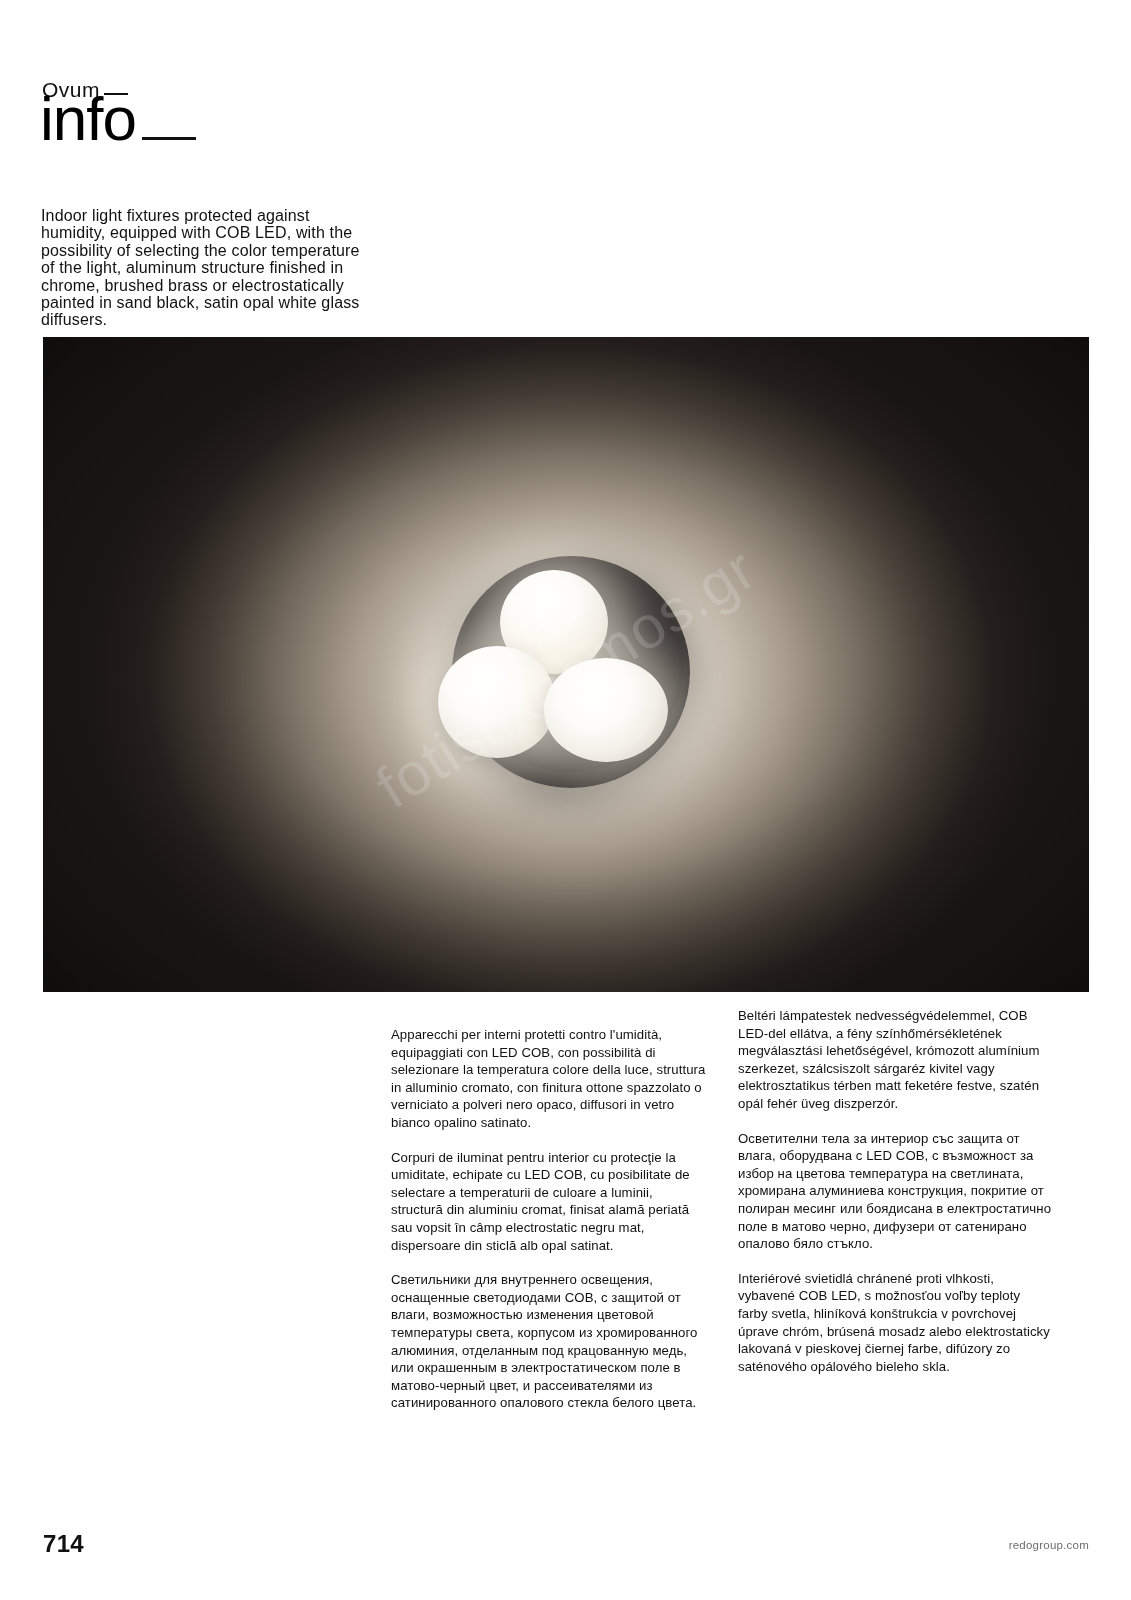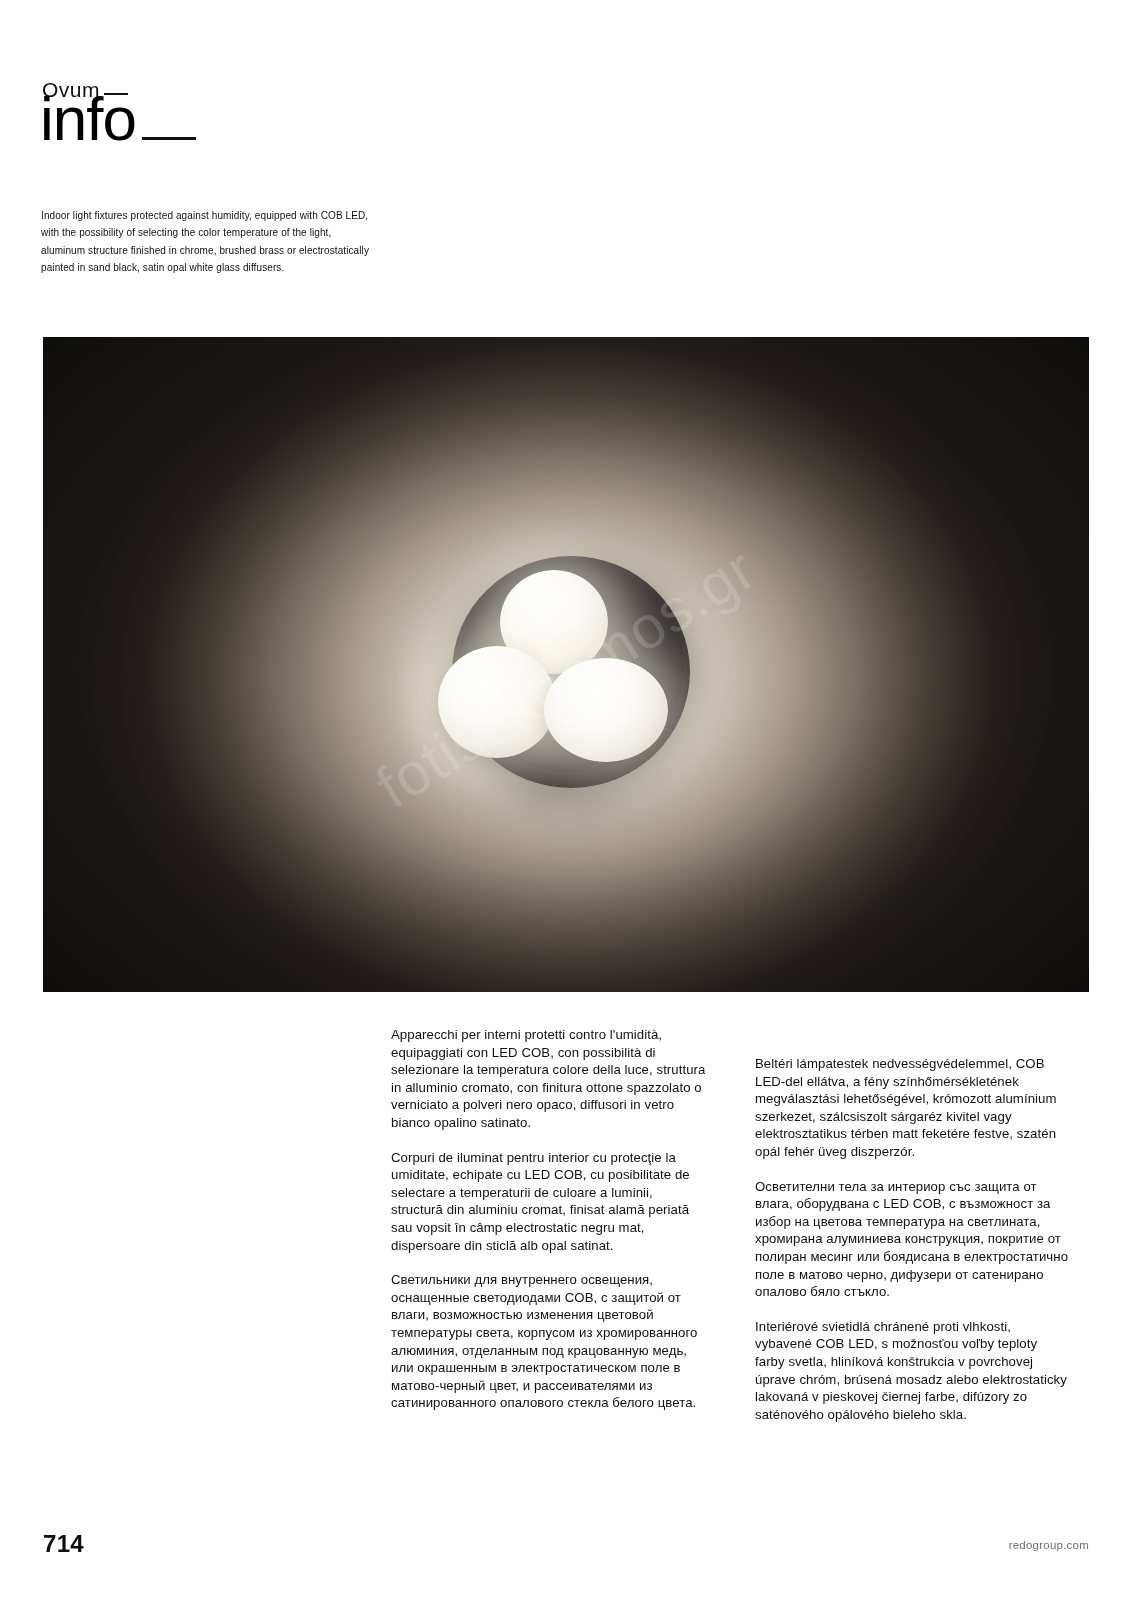--- a/index.html
+++ b/index.html
@@ -64,21 +64,21 @@
     background: #111;
     margin-bottom: 10px;
   }
 
   
   .intro {
     position: absolute;
     left: 41px;
     top: 207px;
     width: 330px;
-    font-size: 10px;
+    font-size: 16px;
     line-height: 17.4px;
     color: #111;
     letter-spacing: 0.01em;
   }
 
   
   .hero {
     position: absolute;
     left: 43px;
     top: 337px;
@@ -151,21 +151,21 @@
     position: absolute;
     font-size: 13.2px;
     line-height: 17.6px;
     color: #111;
     width: 315px;
     letter-spacing: 0.005em;
   }
   .col p { margin: 0 0 17px 0; }
   .col p:last-child { margin-bottom: 0; }
   .col-left  { left: 391px; top: 1026px; }
-  .col-right { left: 755px; top: 1007px; margin-top: 48px; }
+  .col-right { left: 738px; top: 1007px; }
 
   
   .page-number {
     position: absolute;
     left: 43px;
     top: 1530px;
     font-size: 24px;
     font-weight: 700;
     color: #111;
     letter-spacing: 0.3px;

